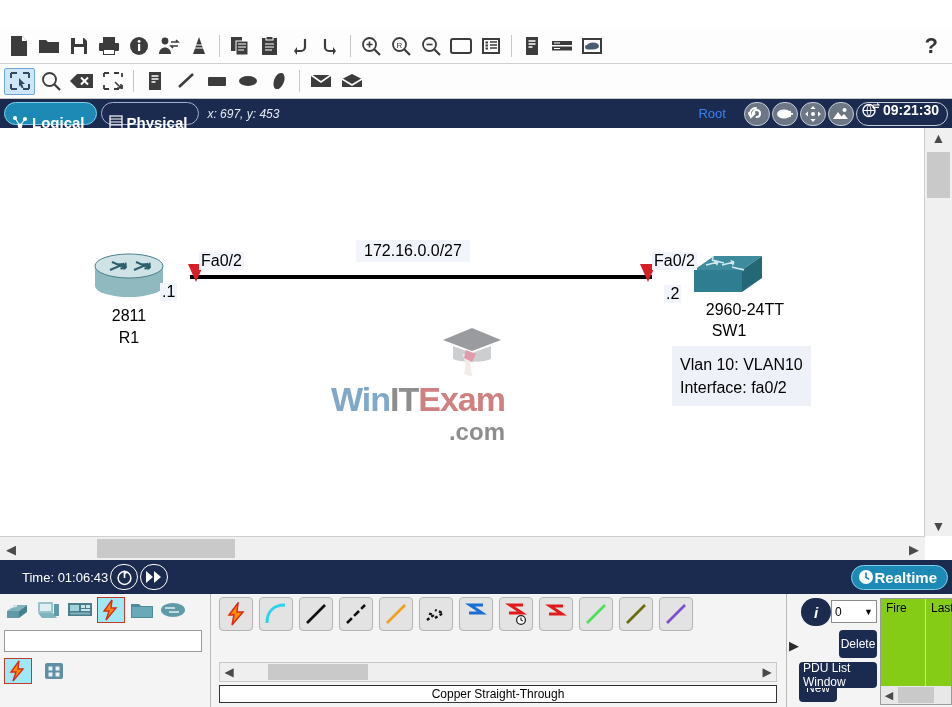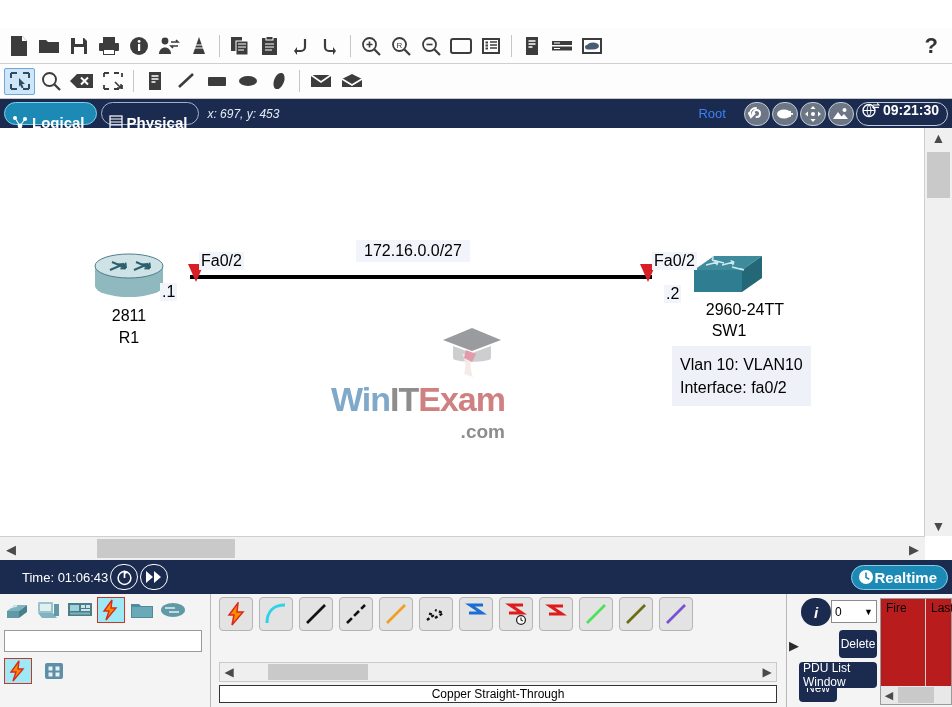--- a/index.html
+++ b/index.html
@@ -235,37 +235,37 @@
     cursor: default; box-sizing: border-box;
   }
   .pdu-btn {
     position: absolute; background: #1b2a4f; color: #fff;
     border-radius: 4px; font-size: 12px;
     display: flex; align-items: center; justify-content: center;
     cursor: default; box-sizing: border-box; overflow: hidden;
   }
   .pdu-table {
     position: absolute; left: 93px; top: 4px; width: 72px; height: 107px;
-    background: #b91c1c; border: 1px solid #9a9a9a; box-sizing: border-box;
+    background: #84cc16; border: 1px solid #9a9a9a; box-sizing: border-box;
   }
   .pdu-th {
     position: absolute; top: 2px; font-size: 12px; color: #000;
   }
   .pdu-tbl-scroll {
     position: absolute; left: 0; bottom: 0; width: 70px; height: 18px;
     background: #e8e8e8; display: flex; align-items: center;
   }
 
   
   .watermark {
     position: absolute; pointer-events: none; user-select: none;
     display: flex; align-items: flex-end;
   }
   .wm-text { font-size: 34px; font-weight: bold; letter-spacing: -1px; }
-  .wm-com { font-size: 19px; font-weight: bold; color: #8d8d8d; }
+  .wm-com { font-size: 24px; font-weight: bold; color: #8d8d8d; }
 </style>
 </head>
 <body>
 
 <div id="app">
 
 
   <div class="toolbar1">
     <div class="tb-btn">
       <svg width="20" height="22" viewBox="0 0 20 22">

